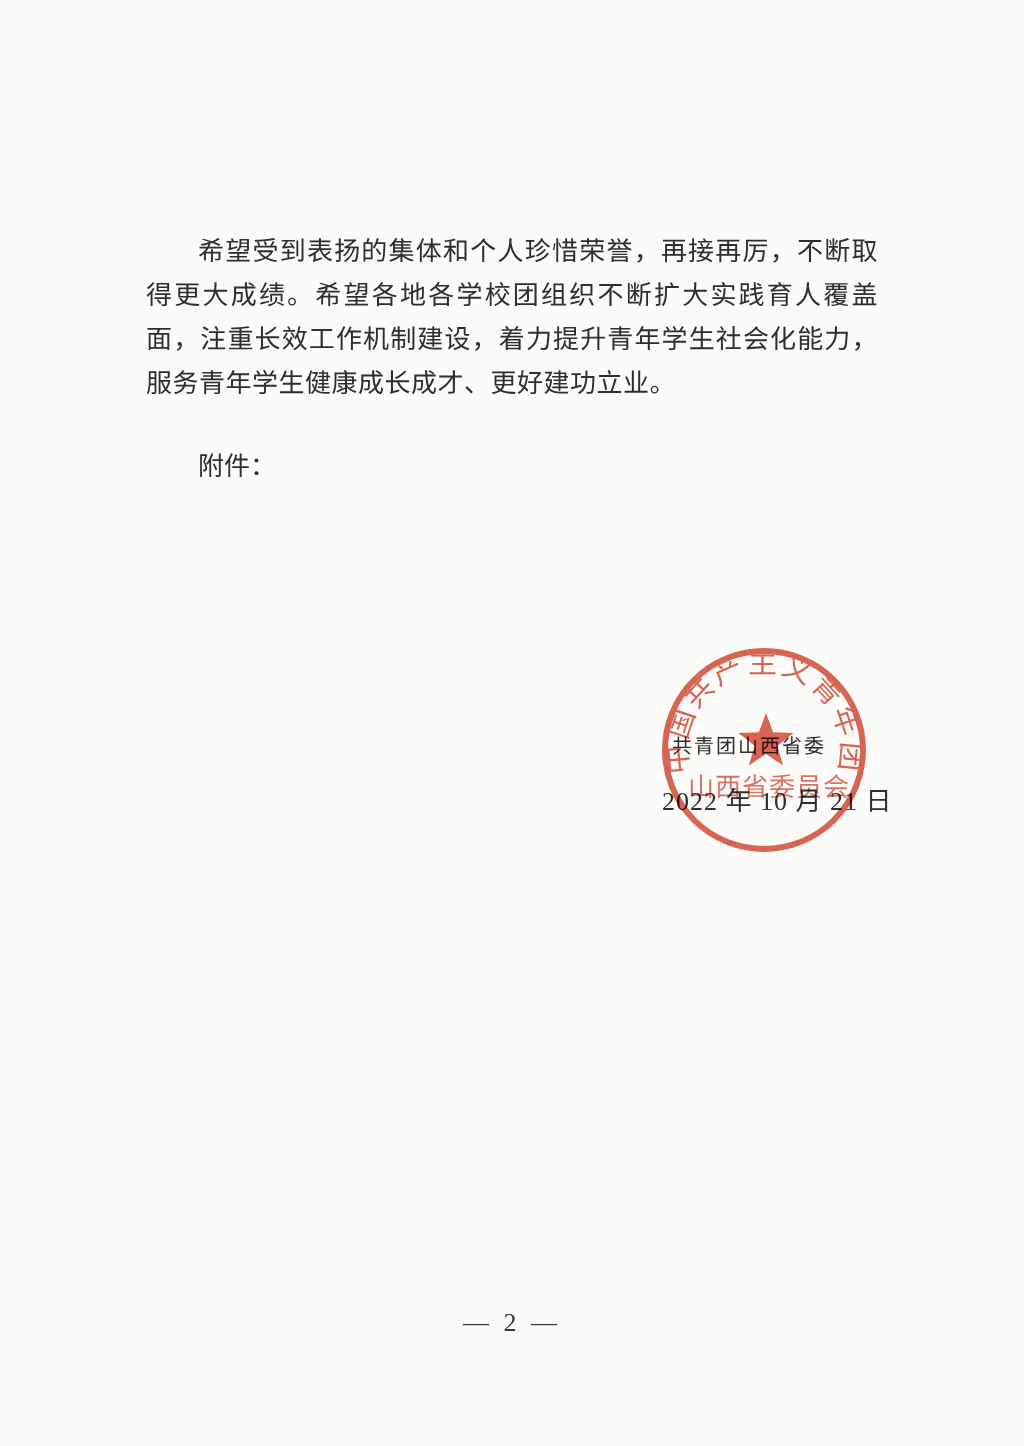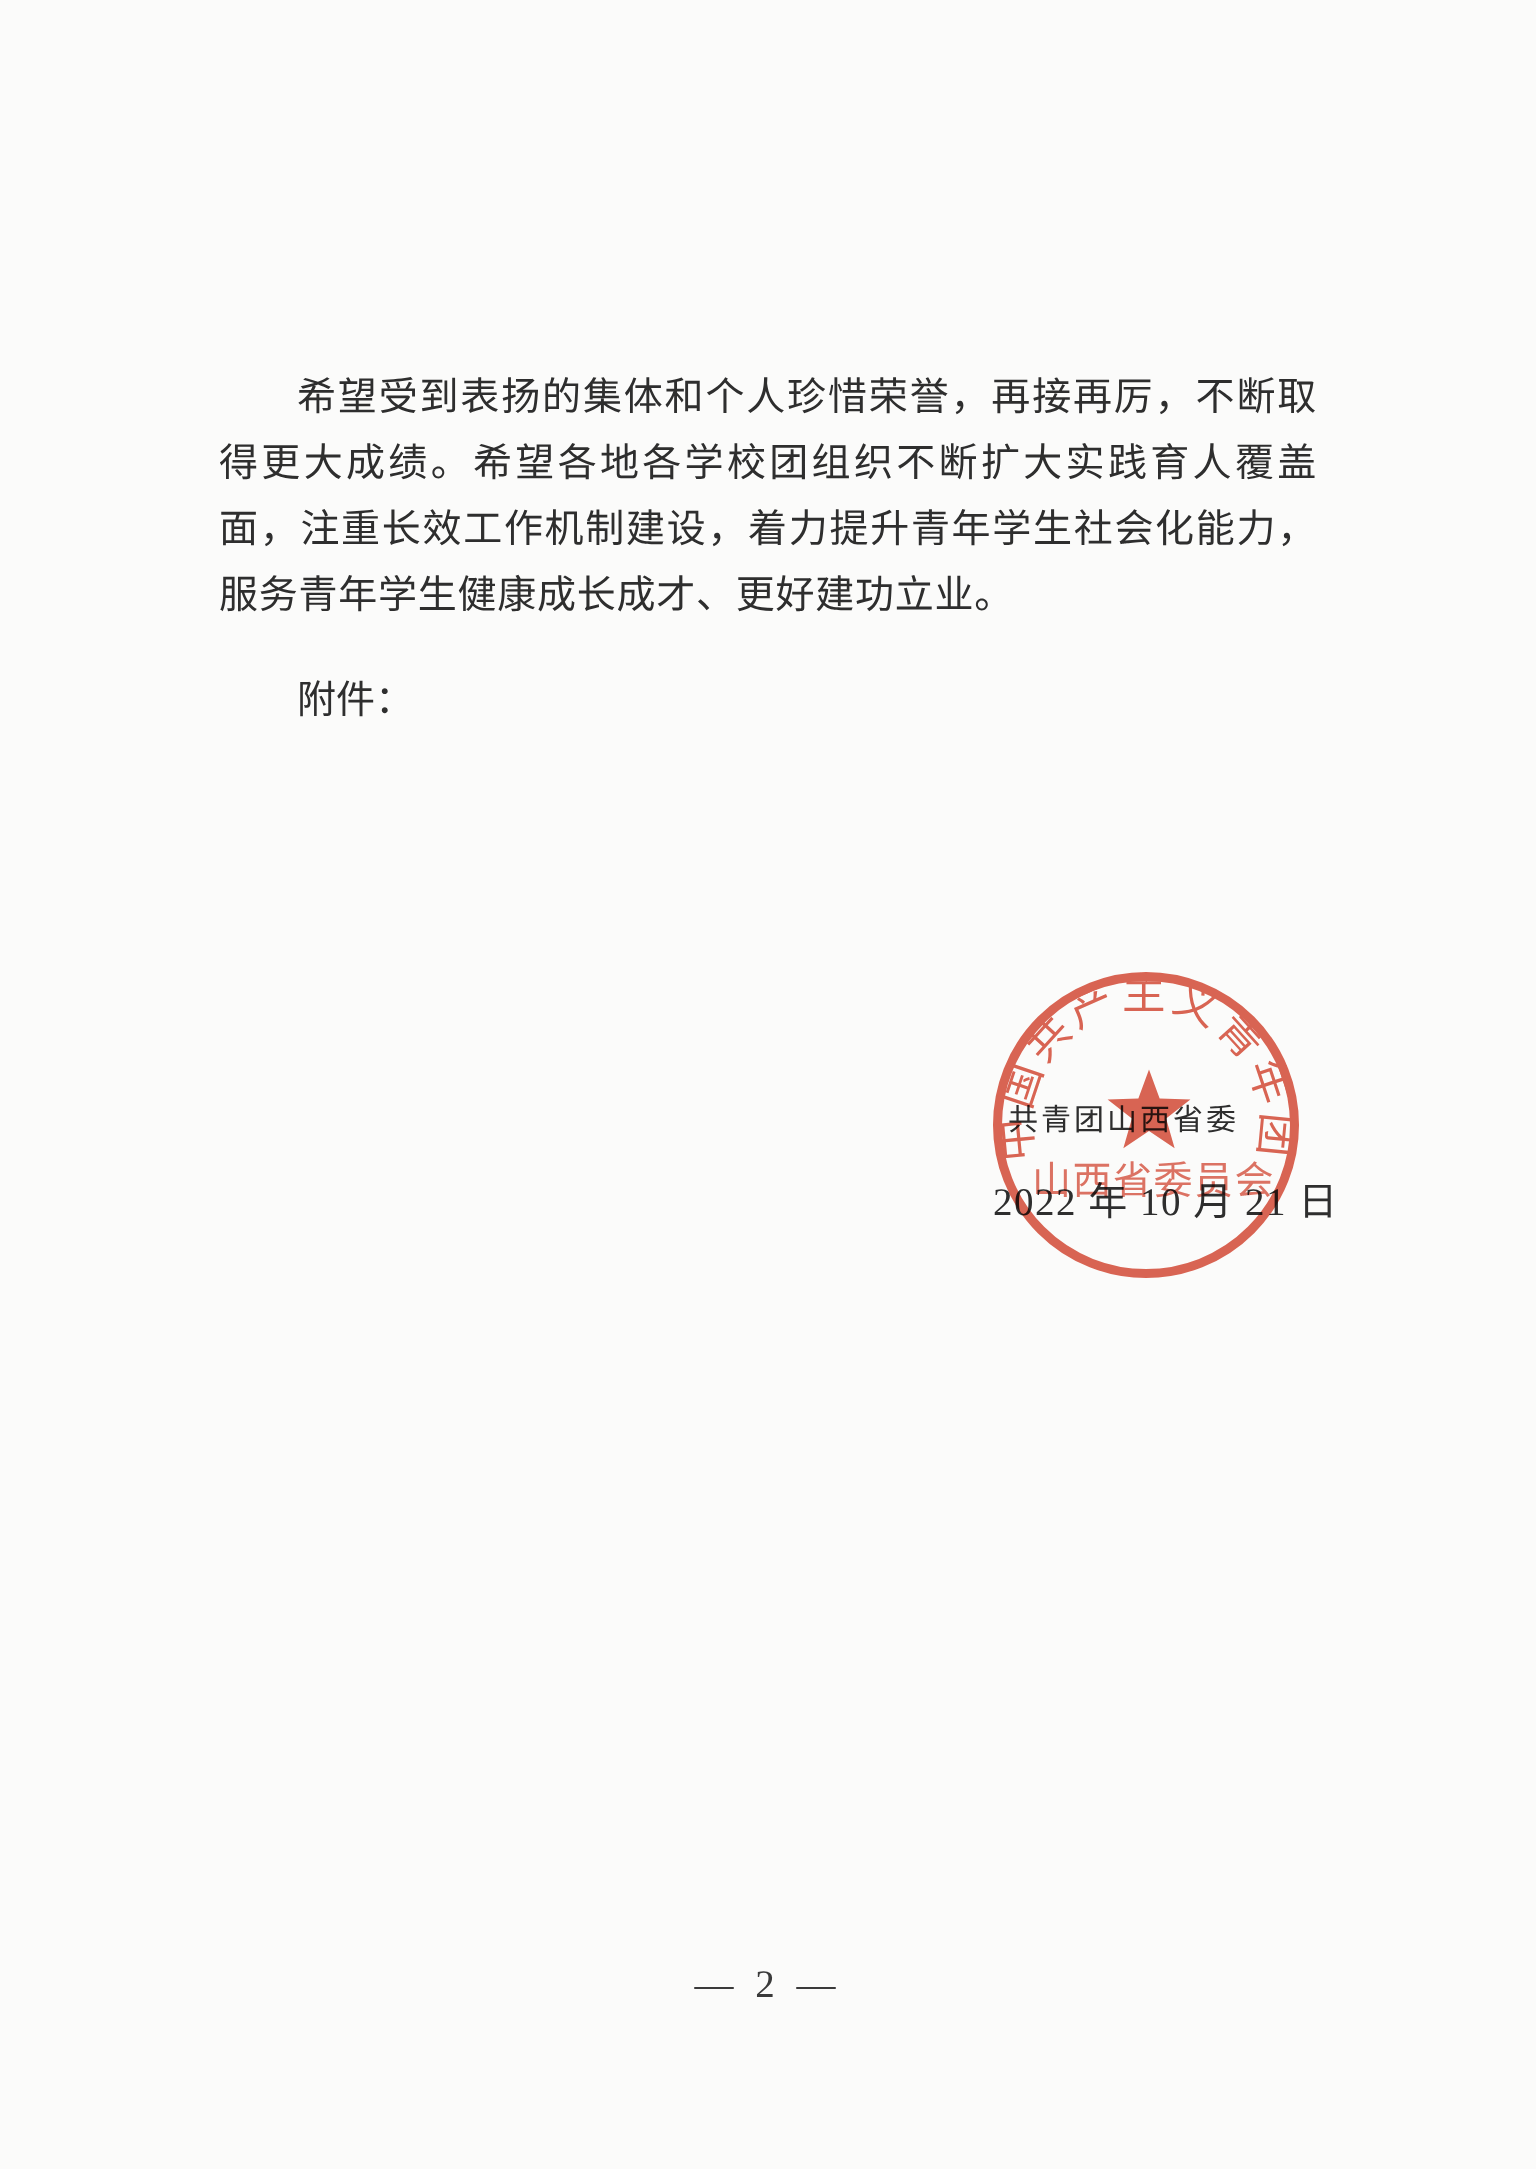--- a/index.html
+++ b/index.html
@@ -14,21 +14,21 @@
     margin: 0 auto;
     background: var(--paper-color, #fbfbfa);
     overflow: hidden;
     font-family: "Liberation Serif", "DejaVu Serif", serif;
     color: var(--ink-color, #2e2e2e);
   }
   
   .body-paragraph {
     position: absolute;
     left: 146px;
-    top: 217px;
+    top: 204px;
     width: 732px;
     font-size: 26px;
     line-height: 44px;
     text-align: justify;
     text-indent: 2em;
     letter-spacing: 0.5px;
   }
   
   .attachments {
     position: absolute;

